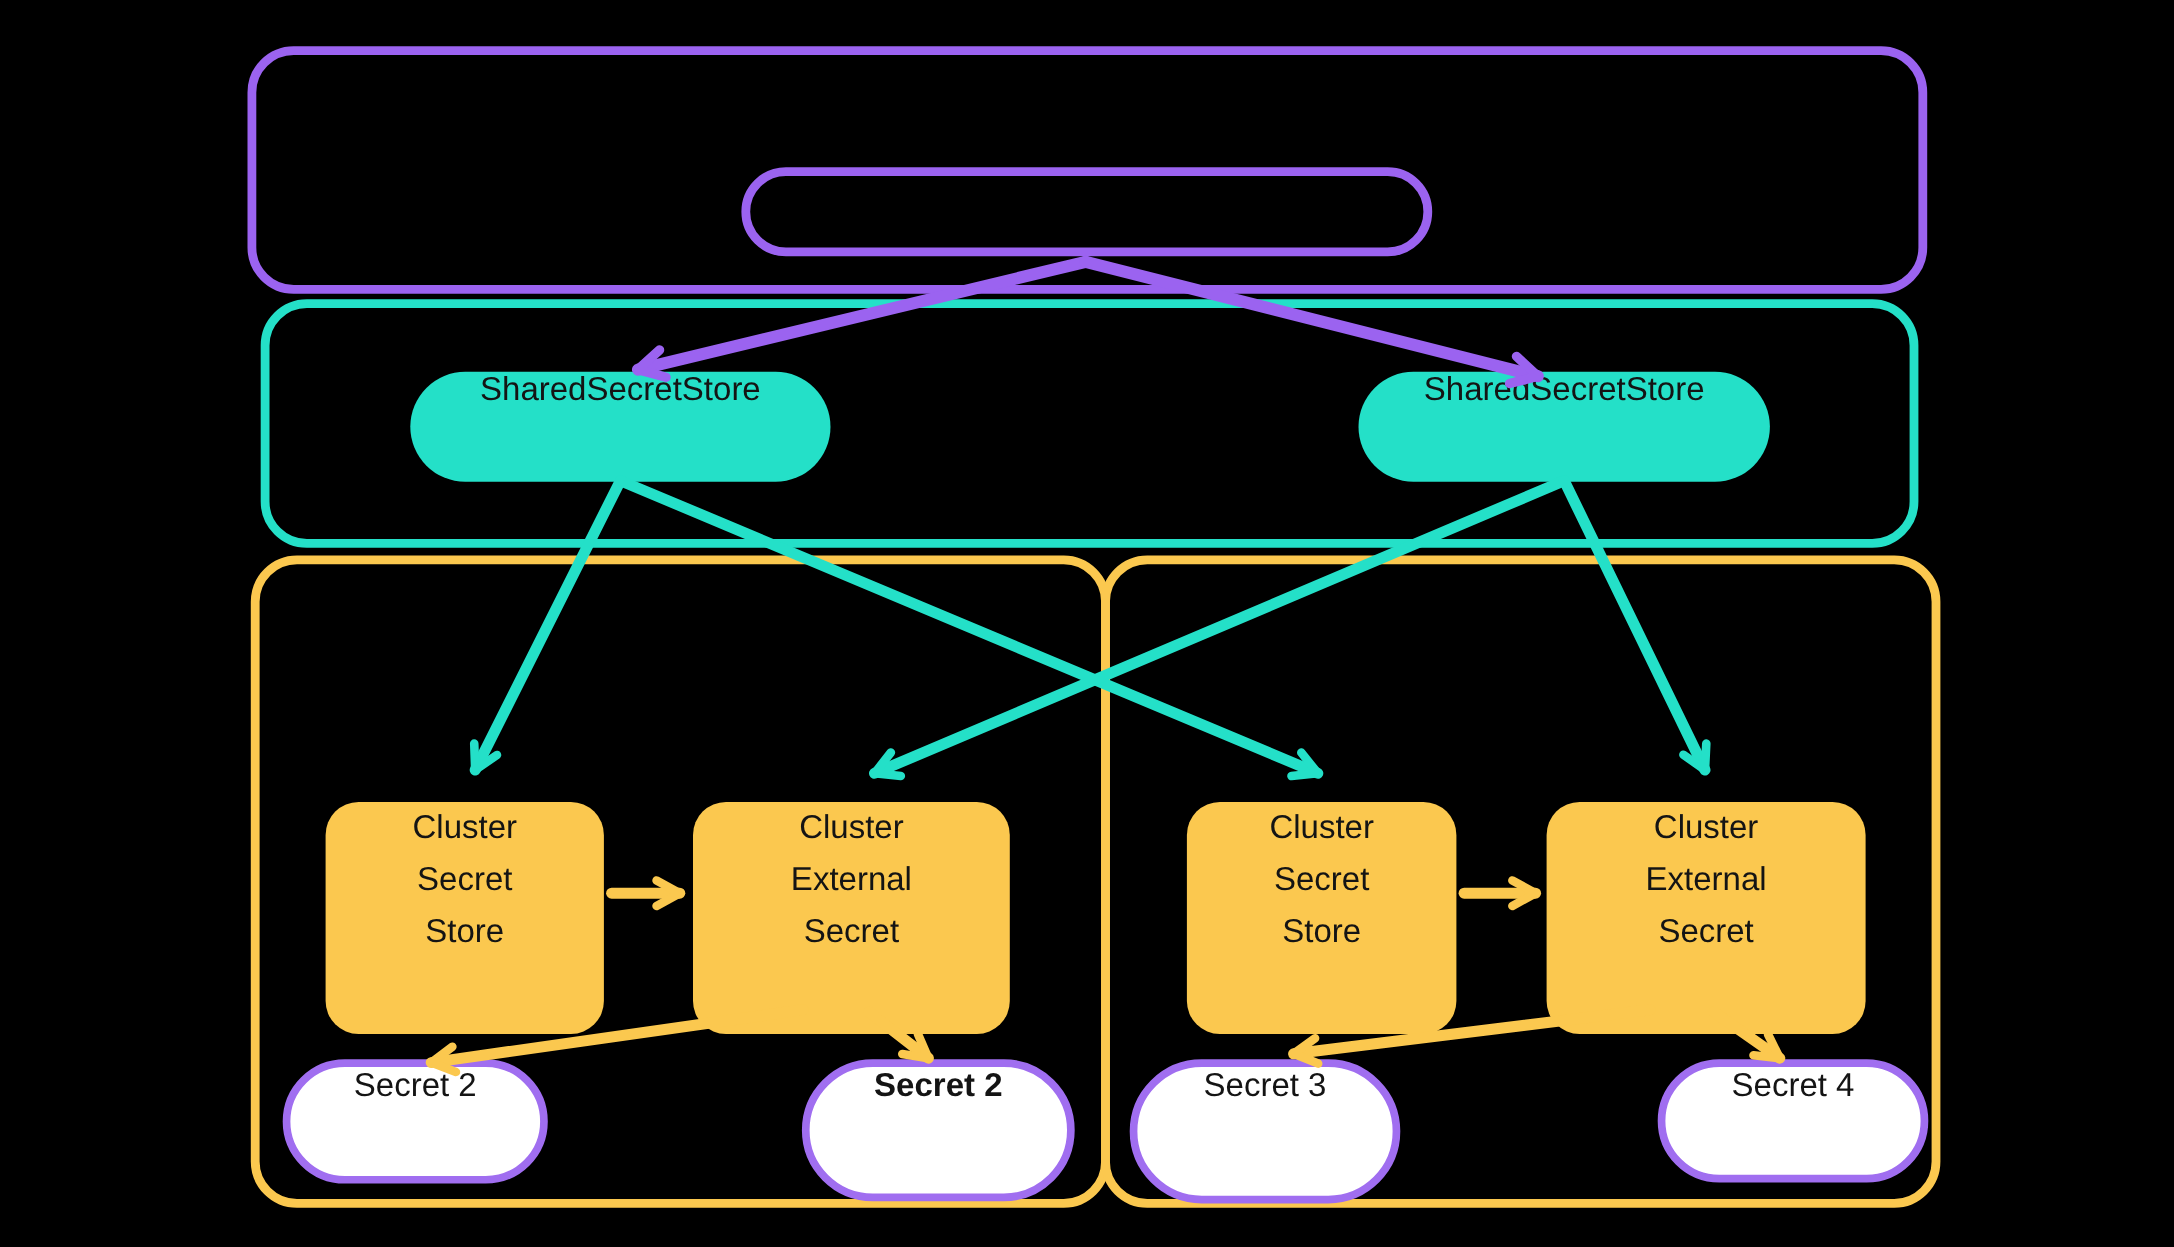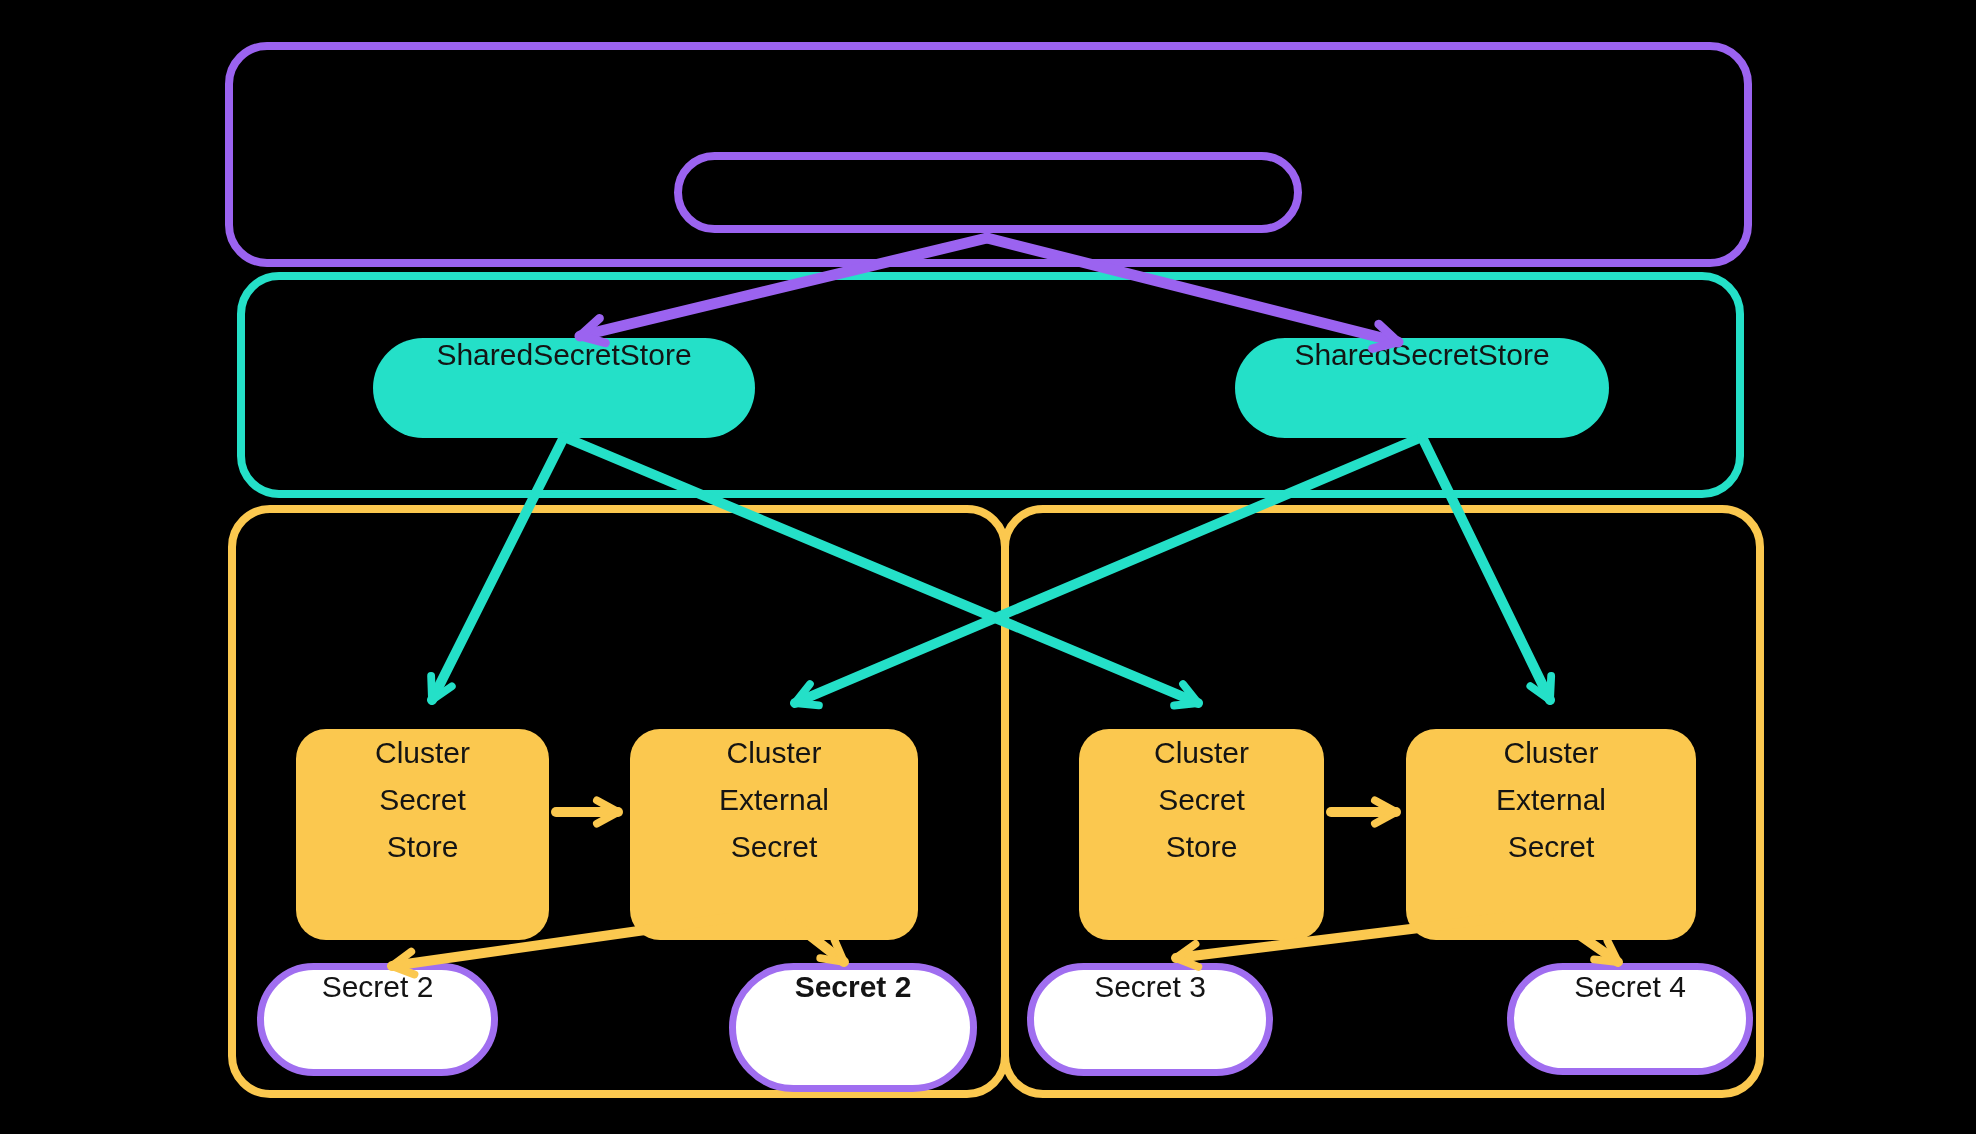--- a/index.html
+++ b/index.html
@@ -106,21 +106,21 @@
 External
 Secret</span>
   </div>
 
   <div class="node secret-pill" style="left:257px; top:963px; width:241px; height:113px;">
     <span class="lbl">Secret 2</span>
   </div>
   <div class="node secret-pill" style="left:729px; top:963px; width:248px; height:129px;font-weight:bold;">
     <span class="lbl">Secret 2</span>
   </div>
-  <div class="node secret-pill" style="left:1027px; top:963px; width:246px; height:113px;">
+  <div class="node secret-pill" style="left:1027px; top:963px; width:246px; height:131px;">
     <span class="lbl">Secret 3</span>
   </div>
   <div class="node secret-pill" style="left:1507px; top:963px; width:246px; height:112px;">
     <span class="lbl">Secret 4</span>
   </div>
 
   <svg class="arrows" viewBox="0 0 1976 1134">
     <defs>
       <marker id="mk-purple" viewBox="0 0 10 10" refX="8.2" refY="5" markerWidth="3.4" markerHeight="3.4" orient="auto-start-reverse" markerUnits="strokeWidth">
         <path d="M2 1.6 L8.2 5 L2 8.4" fill="none" stroke-width="2.3" stroke-linecap="round" stroke-linejoin="round" stroke="#9b63f0"></path>

